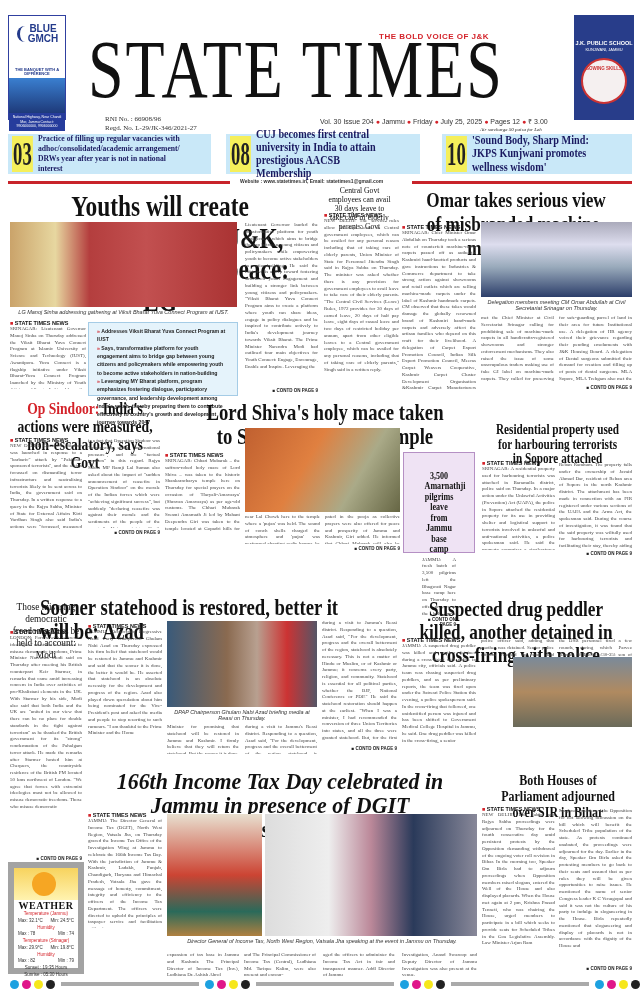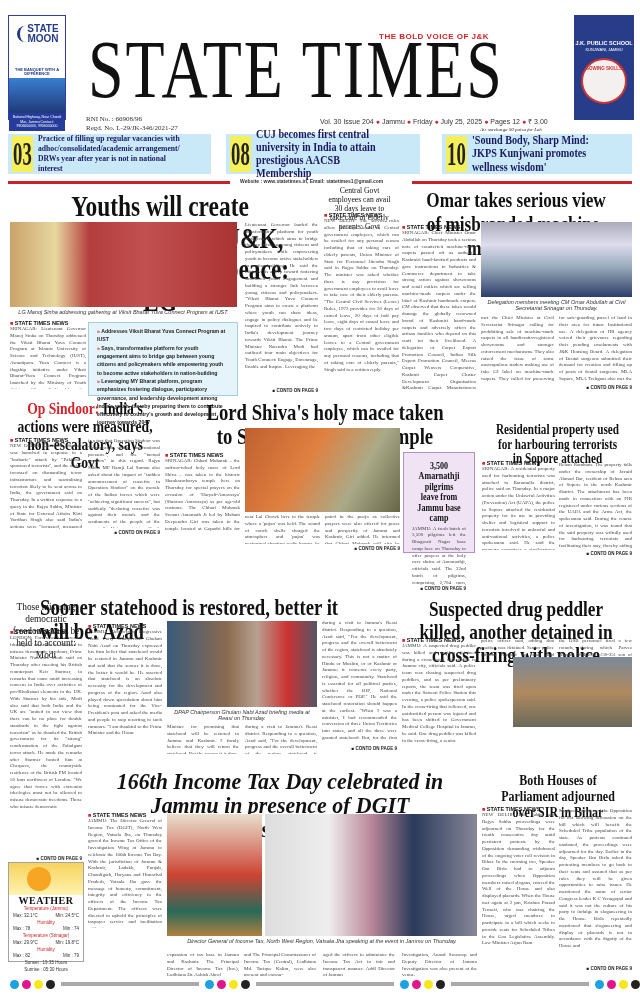--- a/index.html
+++ b/index.html
@@ -10,21 +10,21 @@
 .ad-left .moon{width:16px;height:16px;border-radius:50%;border-left:3px solid #233a8b;position:absolute;left:8px;top:10px}
 .ad-left .tag{font:bold 4px/1 "Liberation Sans",sans-serif;color:#233a8b;background:#fff;text-align:center;padding:2px 0}
 .ad-left .img{height:35px;background:linear-gradient(#3a7fd0,#1e3a7a)}
 .ad-left .addr{height:18px;background:#263c9c;color:#fff;font:3.5px/1.3 "Liberation Sans",sans-serif;text-align:center;padding:2px}
 .ad-right{right:6px;top:15px;width:60px;height:105px;background:#283d8a;color:#fff;text-align:center}
 .ad-right .nm{font:bold 5.5px/1 "Liberation Sans",sans-serif;margin-top:26px}
 .ad-right .circ{width:46px;height:46px;border-radius:50%;background:#f5f0f0;margin:6px auto 0;border:2px solid #c33}
 .masthead{left:78px;top:10px;width:484px;height:88px}
 .masthead .logo{font:64px/1 "Liberation Serif",serif;letter-spacing:2px;color:#111;position:absolute;left:10px;top:18px;transform:scaleY(1.3);transform-origin:top left}
 .masthead .tagline{position:absolute;left:301px;top:22px;color:#d4232a;font:bold 8px "Liberation Sans",sans-serif;letter-spacing:.5px}
-.rni{left:86px;top:115px;font:7px/1.3 "Liberation Serif",serif;color:#333}
+.rni{left:105px;top:115px;font:7px/1.3 "Liberation Serif",serif;color:#333}
 .volline{left:320px;top:117px;font:7px "Liberation Sans",sans-serif;color:#333}
 .volline .dot{color:#d4232a}
 .surch{left:480px;top:127px;font:italic 5px "Liberation Serif",serif;color:#222}
 .teaser{top:134px;height:40px;background:#c9e8f8;display:flex;align-items:center;padding:0 4px}
 .teaser .num{font:bold 34px/1 "Liberation Serif",serif;background:#f5ef5a;color:#222;padding:0 2px;transform:scaleX(.55);transform-origin:left;margin-right:-12px;height:36px;line-height:36px}
 .teaser .txt{font:bold 9px/1.1 "Liberation Serif",serif;color:#1a1a60;transform:scaleX(.85);transform-origin:left}
 .teaser.big .txt{font-size:12px}
 .website{left:240px;top:178px;font:bold 5px "Liberation Sans",sans-serif;color:#333}
 .redrule{top:181px;height:3px;background:#c8232a}
 .h1{font:bold 28px/1 "Liberation Serif",serif;color:#111;text-align:center;transform:scaleX(.78);transform-origin:center}
@@ -33,39 +33,39 @@
 .byline{font:bold 5.5px "Liberation Sans",sans-serif;color:#111}
 .byline::before{content:"■ ";color:#d4232a}
 .col{font:5px/1.35 "Liberation Serif",serif;color:#444;text-align:justify;overflow:hidden}
 .photo{background:linear-gradient(135deg,#b08060,#d9a07a 40%,#8a5040)}
 .cap{font:italic 5.5px "Liberation Sans",sans-serif;color:#333;text-align:center}
 .contd{font:bold 4.5px "Liberation Sans",sans-serif;color:#222;text-align:right}
 .contd::before{content:"■ "}
 .bullets{background:#e5f3fb;border:1px solid #a5cce6;padding:4px 8px}
 .bullets li{list-style:none;font:bold 5.2px/1.6 "Liberation Sans",sans-serif;color:#222}
 .bullets li::before{content:"» ";color:#d4232a}
-.pinkbox{background:#efe3f4;border:1px solid #b590c4;padding:8px}
-.weather{left:8px;top:862px;width:76px;height:100px;border:1px solid #a3a3a3;background:#fff}
+.pinkbox{background:#efe3f4;border:1px solid #b590c4;padding:18px}
+.weather{left:8px;top:862px;width:76px;height:112px;border:6px solid #a3a3a3;background:#fff}
 .weather .sun{height:32px;background:linear-gradient(#f7d35e,#fff3b0);position:relative}
 .weather .sun::after{content:"";position:absolute;left:18px;top:4px;width:24px;height:24px;border-radius:50%;background:#f6a623}
 .weather .title{font:bold 10px "Liberation Serif",serif;color:#111;text-align:center;letter-spacing:.5px}
 .weather .row{display:flex;justify-content:space-between;padding:0 4px;font:4.5px/1.5 "Liberation Sans",sans-serif;color:#333}
 .weather .lab{font:4.5px/1.5 "Liberation Sans",sans-serif;color:#d4232a;text-align:center}
 .weather .ctr{text-align:center;font:4.5px/1.5 "Liberation Sans",sans-serif;color:#333}
 .footer{top:978px;left:0;width:640px;height:12px;display:flex;align-items:center;gap:3px;padding-left:10px}
 .footer .d{width:9px;height:9px;border-radius:50%}
 .footer .bar{height:4px;background:#aaa;flex:1;margin:0 3px}
 </style>
 </head>
 <body>
 
 <div class="abs ad-left">
   <div class="top" style="position:relative">
       <span class="moon"></span>
-      <div style="padding-left:12px">STATE MOON</div>
+      <div style="padding-left:12px">BLUE GMCH</div>
     </div>
   <div class="tag">THE BANQUET WITH A DIFFERENCE</div>
   <div class="img"></div>
   <div class="addr">National Highway, Near Chandi Mor, Jammu Contact: 9906000000, 9906000000</div>
 </div>
 <div class="abs ad-right">
   <div class="nm">J.K. PUBLIC SCHOOL</div>
   <div style="font:4px 'Liberation Sans',sans-serif">KUNJWANI, JAMMU</div>
   <div class="circ">
       <div style="color:#c33;font:bold 4.5px 'Liberation Sans',sans-serif;padding-top:6px">SOWING SKILLS</div>

